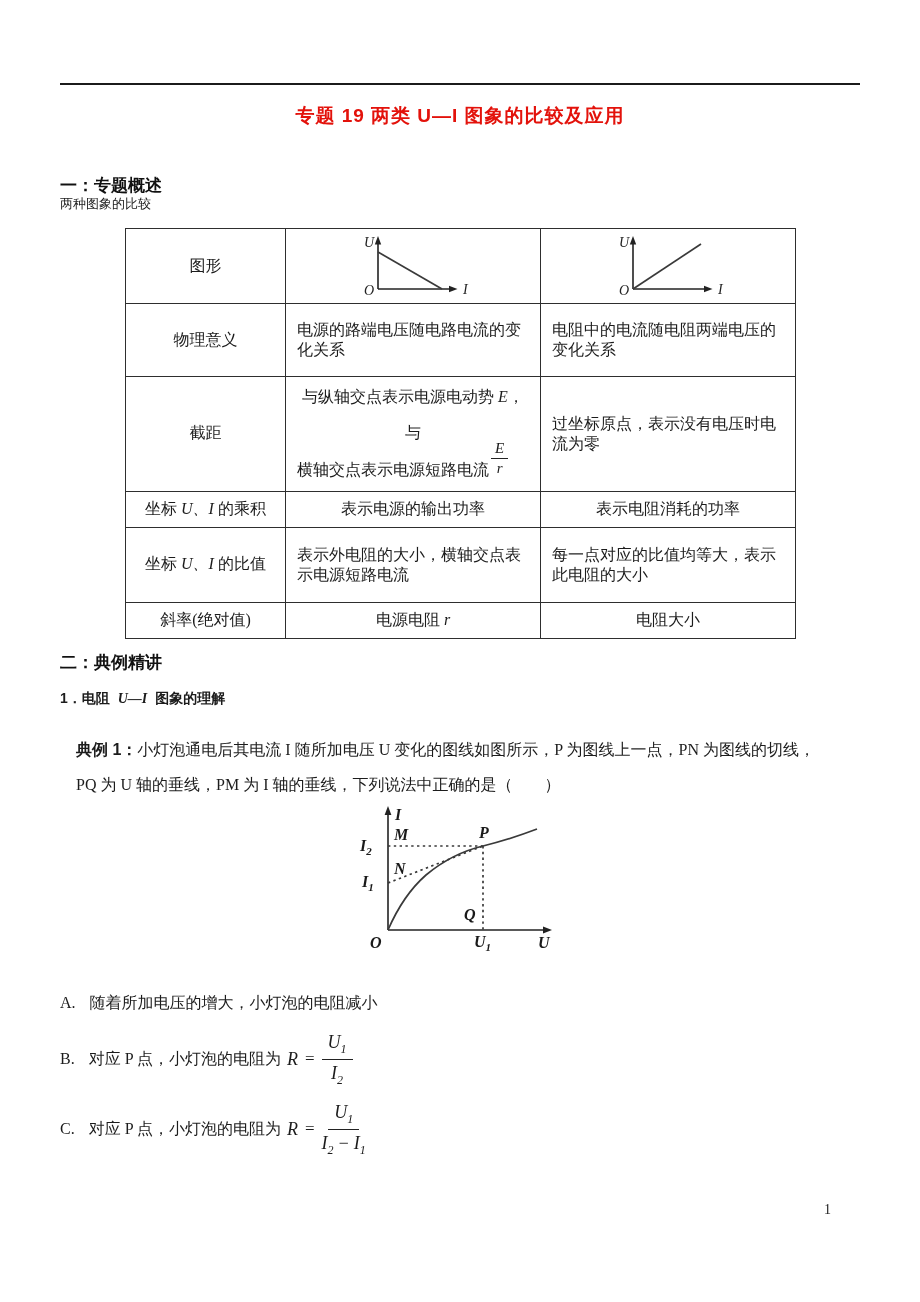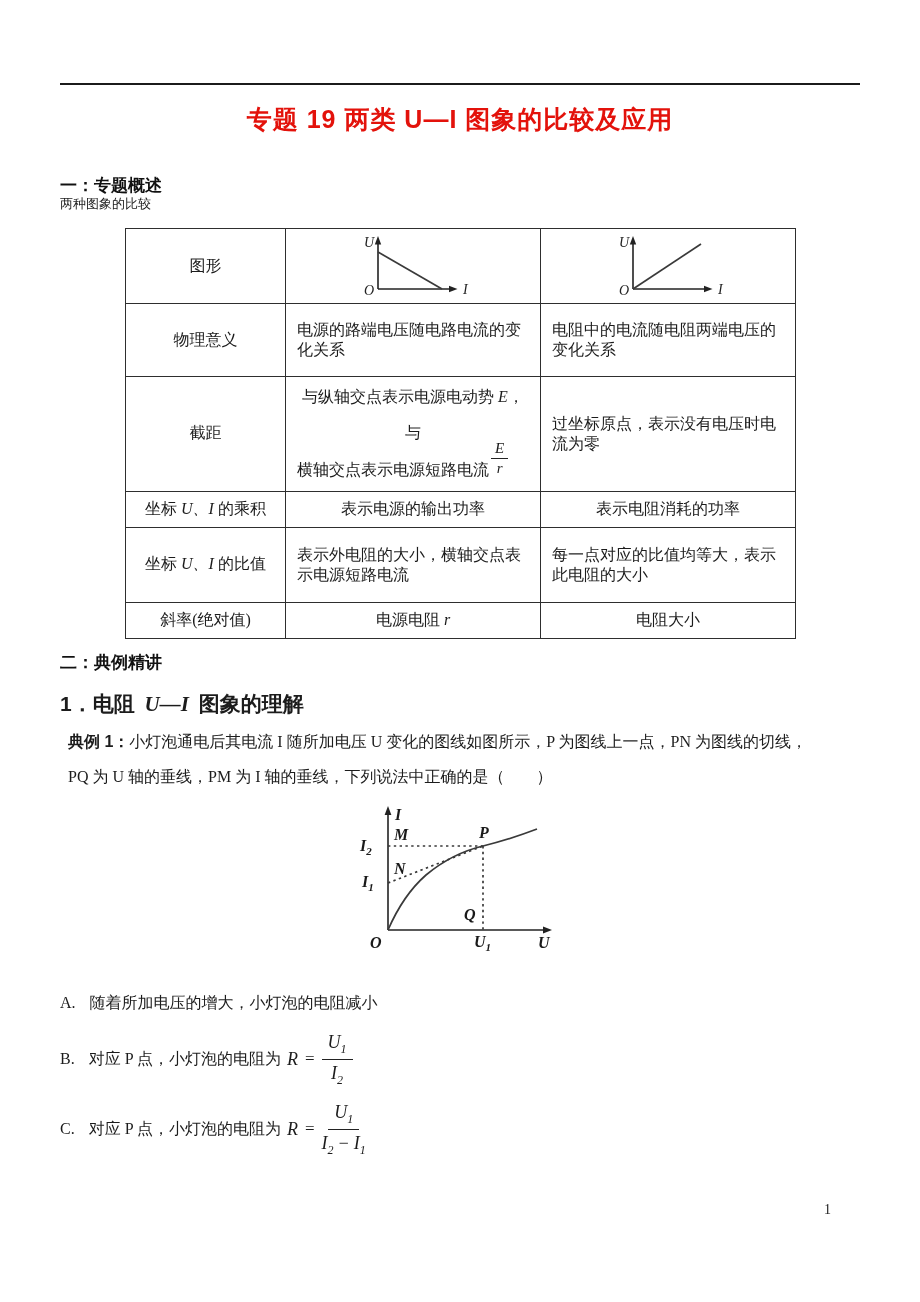--- a/index.html
+++ b/index.html
@@ -1,21 +1,21 @@
 <!DOCTYPE html>
 <html lang="zh"><head>
 <meta charset="utf-8">
 <style>
   html,body{margin:0;padding:0;background:#fff;}
   .page{position:relative;width:920px;height:1302px;background:#fff;overflow:hidden;
         font-family:"Liberation Serif","DejaVu Serif",serif;color:#1c1c1c;}
   .top-rule{position:absolute;left:60px;top:83px;width:800px;height:2px;background:#1b1b1b;}
   .doc-title{position:absolute;left:0;top:103px;width:100%;text-align:center;
              font-family:"Liberation Sans","DejaVu Sans",sans-serif;font-weight:bold;
-             font-size:25px;color:#e3120b;letter-spacing:1px;}
+             font-size:19px;color:#e3120b;letter-spacing:1px;}
   .h-sec{position:absolute;left:60px;font-family:"Liberation Sans","DejaVu Sans",sans-serif;
          font-weight:bold;font-size:17px;color:#111;}
   .intro{position:absolute;left:60px;top:195px;font-size:13px;}
   
   table.cmp{position:absolute;left:125px;top:228px;width:670px;border-collapse:collapse;
             table-layout:fixed;font-size:16px;color:#1c1c1c;}
   table.cmp td{border:1.5px solid #2e2e2e;text-align:center;vertical-align:middle;
                padding:2px 11px;}
   table.cmp td.txt{text-align:left;line-height:20px;}
   .m{font-style:italic;margin:0 4px;font-family:"Liberation Serif",serif;}
@@ -26,23 +26,23 @@
          font-size:15px;line-height:1.15;transform:translateY(-11px);margin-left:2px;}
   .fr-sm .nu{border-bottom:1.3px solid #222;padding:0 4px 1px;}
   .fr-sm .de{padding-top:1px;}
   svg .ax{stroke:#222;stroke-width:1.6;fill:none;}
   svg .axf{fill:#222;stroke:none;}
   svg .pl{stroke:#3a3a3a;stroke-width:1.7;fill:none;}
   svg .dot{stroke:#3a3a3a;stroke-width:1.7;fill:none;stroke-dasharray:2.4 3.4;}
   .svgmath{font-family:"Liberation Serif",serif;font-style:italic;font-size:14px;fill:#222;}
   
   .h-sub{position:absolute;left:60px;top:690px;font-family:"Liberation Sans","DejaVu Sans",sans-serif;
-         font-weight:bold;font-size:21px;}
+         font-weight:bold;font-size:14px;}
   .h-sub .m{font-weight:bold;}
-  .ex{position:absolute;left:60px;top:716px;width:802px;font-size:16px;line-height:35px;margin:8px;}
+  .ex{position:absolute;left:60px;top:716px;width:802px;font-size:16px;line-height:35px;margin:16px;}
   .ex b{font-family:"Liberation Sans","DejaVu Sans",sans-serif;font-size:16px;}
   
   .fig{position:absolute;left:332px;top:799px;width:272px;height:172px;}
   .fig svg{position:absolute;left:0;top:0;}
   .fig-label{position:absolute;font-family:"Liberation Serif",serif;font-style:italic;
              font-weight:bold;font-size:16px;color:#1a1a1a;line-height:1;}
   .fig-label sub{font-size:11px;}
   
   .opt{position:absolute;left:60px;font-size:16px;}
   .olab{font-family:"Liberation Serif",serif;margin-right:14px;}

